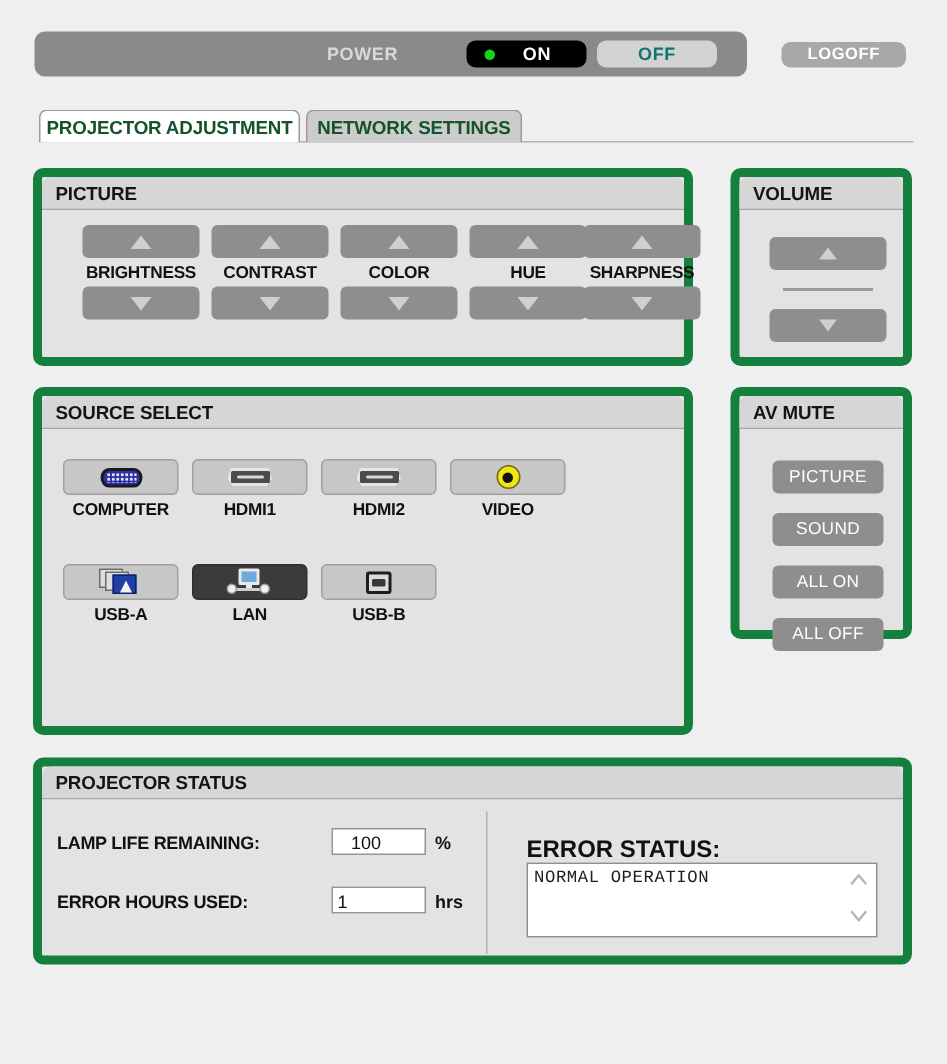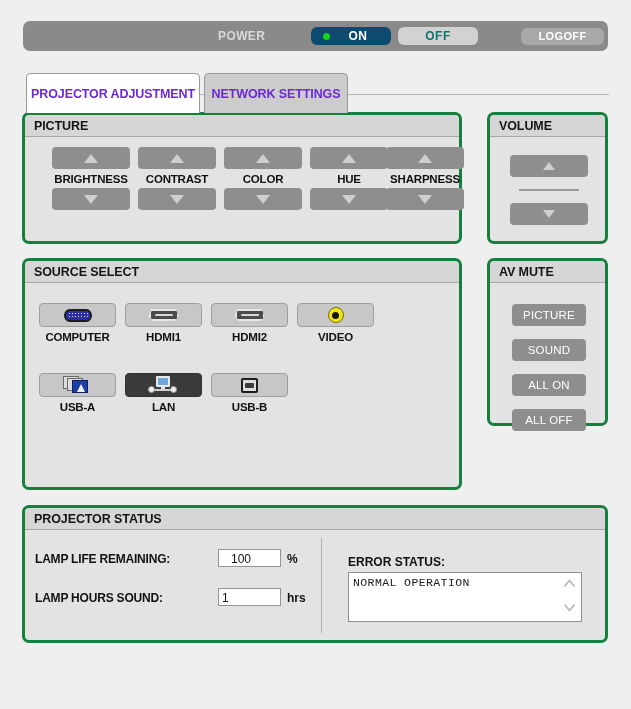--- a/index.html
+++ b/index.html
@@ -19,41 +19,41 @@
     width: 631px;
     height: 709px;
     background: #efefef;
   }
 
   
   .power-bar {
     position: absolute;
     left: 23px;
     top: 21px;
-    width: 585px;
+    width: 475px;
     height: 30px;
     background: #8a8a8a;
     border-radius: 7px;
     display: flex;
     align-items: center;
   }
   .power-label {
     position: absolute;
     left: 195px;
     font-size: 12px;
     font-weight: bold;
     color: #d9d9d9;
     letter-spacing: 0.4px;
   }
   .btn-on {
     position: absolute;
     left: 288px;
     width: 80px;
     height: 18px;
-    background: #0c4a6e;
+    background: #000000;
     border-radius: 6px;
     display: flex;
     align-items: center;
     justify-content: center;
     position: absolute;
   }
   .btn-on .led {
     position: absolute;
     left: 12px;
     top: 6px;
@@ -112,28 +112,28 @@
     position: absolute;
     left: 0;
     top: 21px;
     width: 583px;
     height: 1px;
     background: #b4b4b4;
   }
   .tab {
     position: absolute;
     top: 0;
-    height: 40px;
+    height: 22px;
     box-sizing: border-box;
     border: 1px solid #9a9a9a;
     border-bottom: none;
     border-radius: 5px 5px 0 0;
     font-size: 12.5px;
     font-weight: bold;
-    color: #6d28d9;
+    color: #14532d;
     display: flex;
     align-items: center;
     justify-content: center;
     letter-spacing: -0.1px;
   }
   .tab.active {
     left: 0;
     width: 174px;
     background: #ffffff;
     z-index: 3;
@@ -143,21 +143,21 @@
     width: 144px;
     background: #cccccc;
     z-index: 2;
   }
 
   
   .panel {
     position: absolute;
     box-sizing: border-box;
     background: #e3e3e3;
-    border: 3px solid #15803d;
+    border: 6px solid #15803d;
     border-radius: 7px;
   }
   .panel-head {
     position: absolute;
     left: 0;
     top: 0;
     right: 0;
     height: 21px;
     background: #d6d6d6;
     border-bottom: 1px solid #a6a6a6;
@@ -434,21 +434,21 @@
     left: 296px;
     top: 30px;
     width: 1px;
     height: 95px;
     background: #b0b0b0;
   }
   .err-label {
     position: absolute;
     left: 323px;
     top: 47px;
-    font-size: 12px;
+    font-size: 16px;
     font-weight: bold;
     color: #111111;
   }
   .err-box {
     position: absolute;
     left: 323px;
     top: 64px;
     width: 234px;
     height: 50px;
     background: #ffffff;
@@ -656,21 +656,21 @@
 
   <div class="panel" id="status-panel">
     <div class="panel-head">
       <span class="panel-title">PROJECTOR STATUS</span>
     </div>
 
     <div class="st-label" style="left:10px; top:44px;">LAMP LIFE REMAINING:</div>
     <input class="st-input" style="left: 193px; top: 41px; padding-left: 12px;" readonly="" value="100">
     <div class="st-unit" style="left:262px; top:44px;">%</div>
 
-    <div class="st-label" style="left:10px; top:83px;">LAMP HOURS SOUND:</div>
+    <div class="st-label" style="left:10px; top:83px;">ERROR HOURS USED:</div>
     <input class="st-input" style="left: 193px; top: 80px;" readonly="" value="1">
     <div class="st-unit" style="left:262px; top:83px;">hrs</div>
 
     <div class="st-divider"></div>
 
     <div class="err-label">ERROR STATUS:</div>
     <div class="err-box">
       <div class="err-text">NORMAL OPERATION</div>
       <svg class="scroll-chev chev-up" viewBox="0 0 13 9">
         <polyline points="1.5,7.5 6.5,1.5 11.5,7.5" fill="none" stroke="#b5b5b5" stroke-width="1.6"></polyline>

